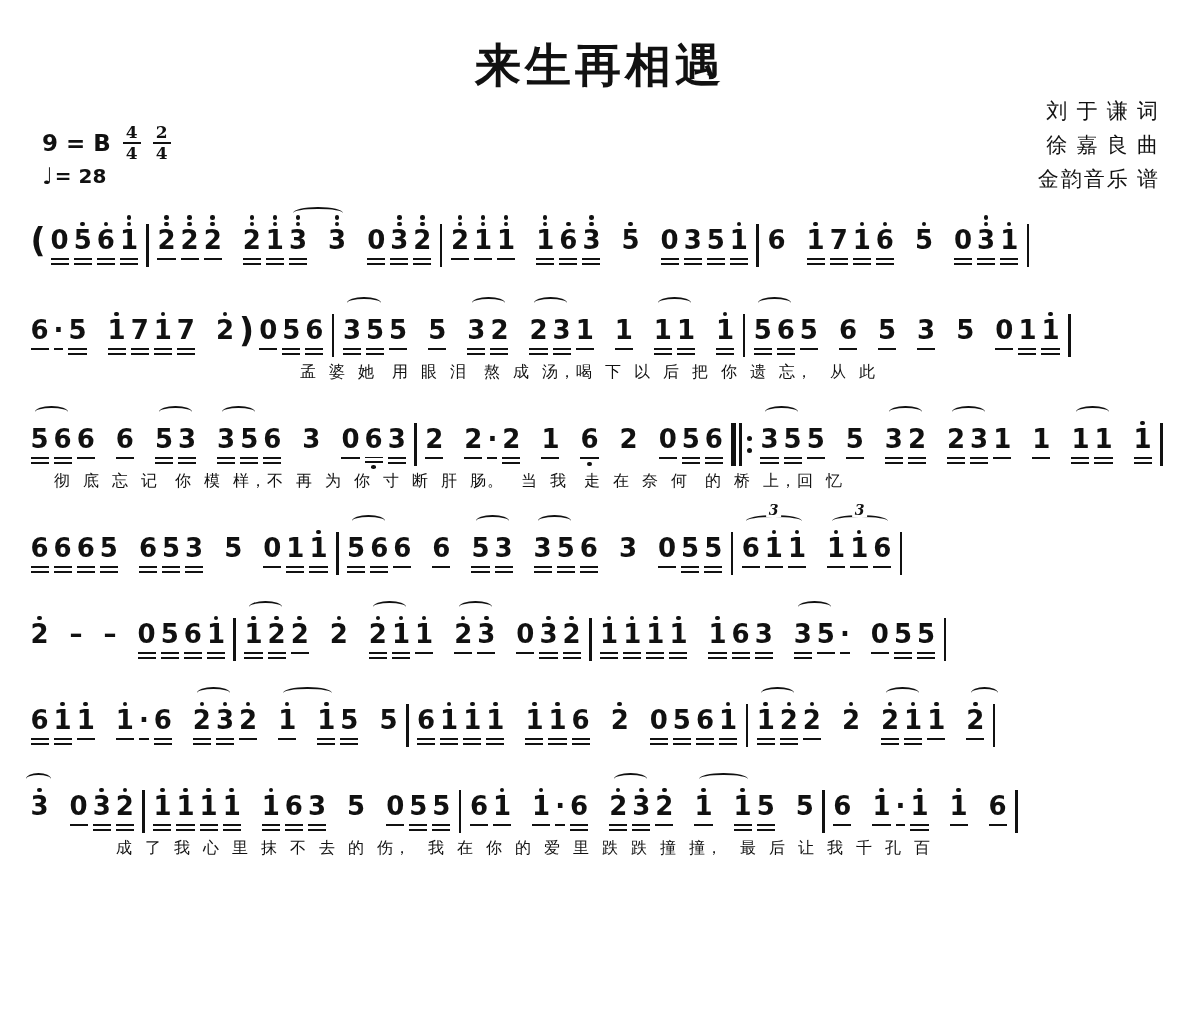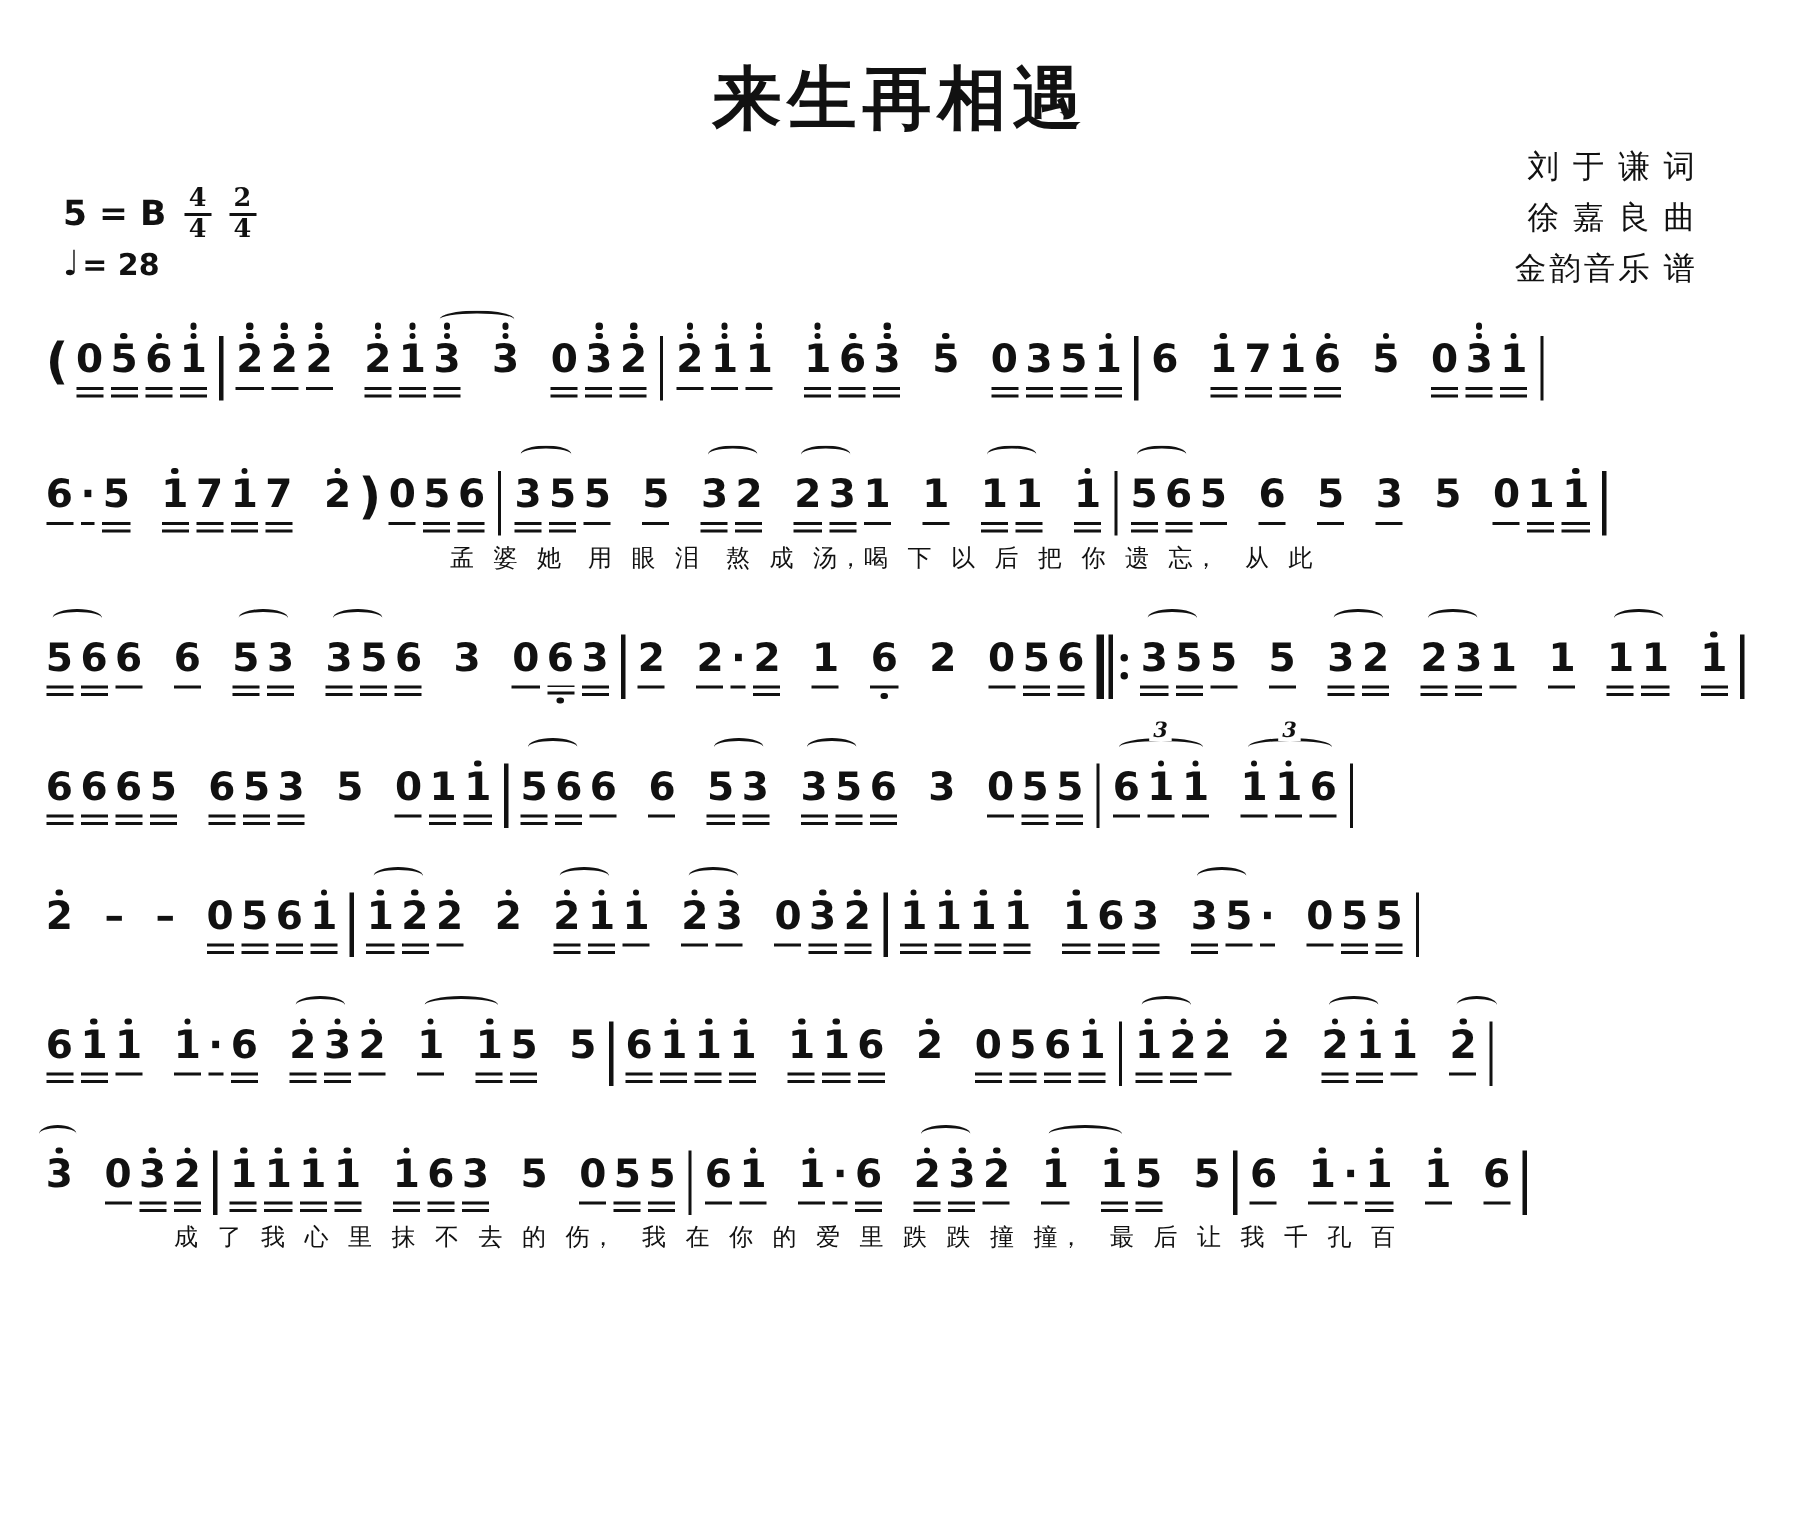--- a/index.html
+++ b/index.html
@@ -1,20 +1,20 @@
 <!DOCTYPE html>
 <html><head>
 <meta charset="utf-8">
 <style>
   html,body{margin:0;padding:0;background:#fff;}
   .page{width:1200px;height:882px;position:relative;background:#fff;color:#111;
         font-family:"Liberation Serif",serif;overflow:hidden;}
   .title{text-align:center;font-size:46px;font-weight:bold;letter-spacing:4px;
          padding-top:40px;line-height:52px;font-family:"Liberation Serif",serif;}
-  .credits{position:absolute;right:68px;top:94px;text-align:right;font-size:21px;
+  .credits{position:absolute;right:40px;top:94px;text-align:right;font-size:21px;
            line-height:34px;letter-spacing:2px;}
   .keybox{position:absolute;left:42px;top:124px;display:flex;align-items:center;gap:12px;
           font-family:"DejaVu Sans",sans-serif;font-weight:bold;font-size:23px;}
   .frac{display:inline-flex;flex-direction:column;align-items:center;
         font-family:"DejaVu Serif",serif;font-size:17px;font-weight:bold;line-height:17px;}
   .frac .num{border-bottom:2px solid #111;padding:0 3px 1px;}
   .frac .den{padding-top:1px;}
   .tempo{position:absolute;left:42px;top:163px;font-family:"DejaVu Sans",sans-serif;
          font-size:20px;font-weight:bold;display:flex;align-items:center;gap:2px;}
   .tempo .note{font-size:23px;font-weight:normal;}
@@ -55,21 +55,21 @@
 <div class="page">
   <div class="title">来生再相遇</div>
 
   <div class="credits">
     <div>刘 于 谦  词</div>
     <div>徐 嘉 良  曲</div>
     <div>金韵音乐  谱</div>
   </div>
 
   <div class="keybox">
-    <span>5 = B</span>
+    <span>9 = B</span>
     <span class="frac">
       <span class="num">4</span>
       <span class="den">4</span>
     </span>
     <span class="frac">
       <span class="num">2</span>
       <span class="den">4</span>
     </span>
   </div>
 
@@ -1037,20 +1037,21 @@
             <span class="vline"></span>
           </span>
           <div class="arc" style="left: 6.9px; width: 32.66px;"></div>
           <div class="arc" style="left: 130.9px; width: 32.66px;"></div>
           <div class="arc" style="left: 193.9px; width: 32.66px;"></div>
           <div class="arc" style="left: 736.9px; width: 32.66px;"></div>
           <div class="arc" style="left: 860.9px; width: 32.66px;"></div>
           <div class="arc" style="left: 923.9px; width: 32.66px;"></div>
           <div class="arc" style="left: 1047.9px; width: 32.66px;"></div>
         </div>
+        <div class="lyrics" style="padding-left: 26px;">彻 底 忘 记　你 模 样，不 再 为 你 寸 断 肝 肠。　当 我　走 在 奈 何　的 桥 上，回 忆</div>
       </div>
       <div class="system">
         <div class="music-row">
           <span class="cell">
             <span class="above"></span>
             <span class="glyph">6</span>
             <span class="below">
               <span class="uline"></span>
               <span class="uline"></span>
             </span>

